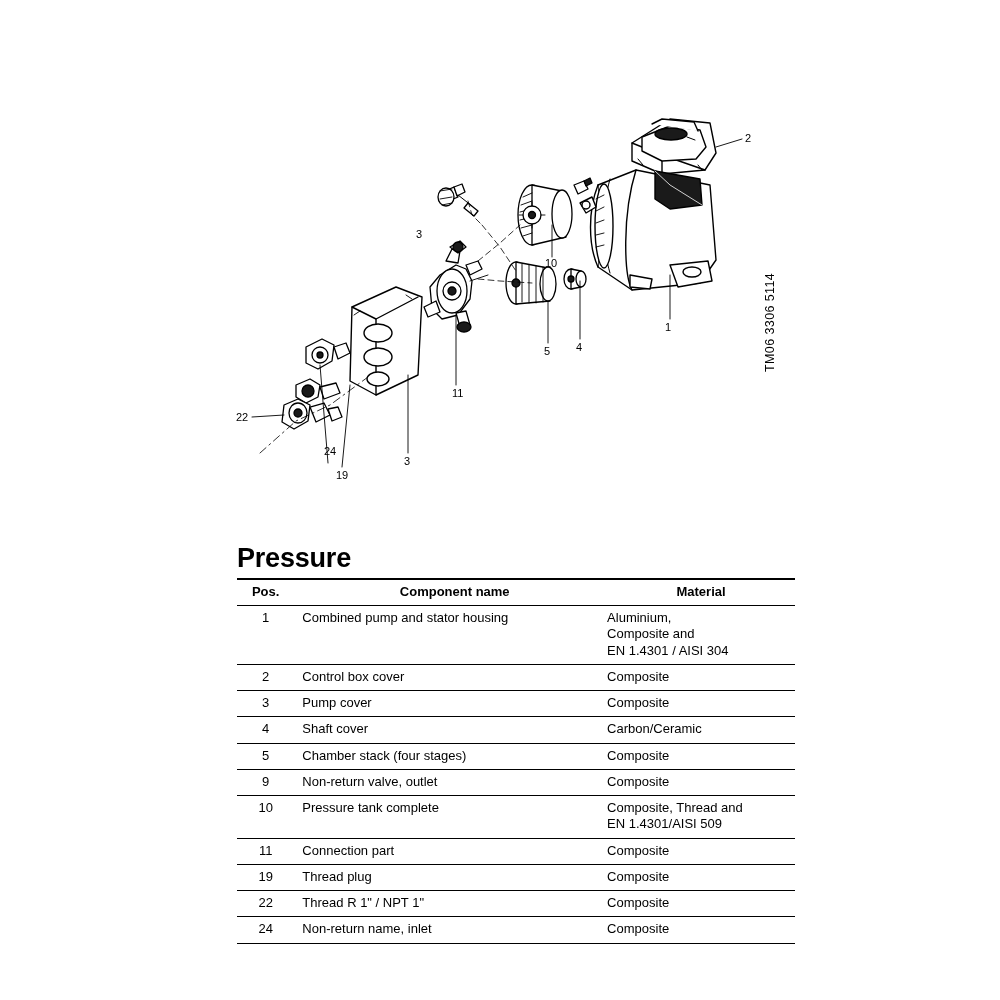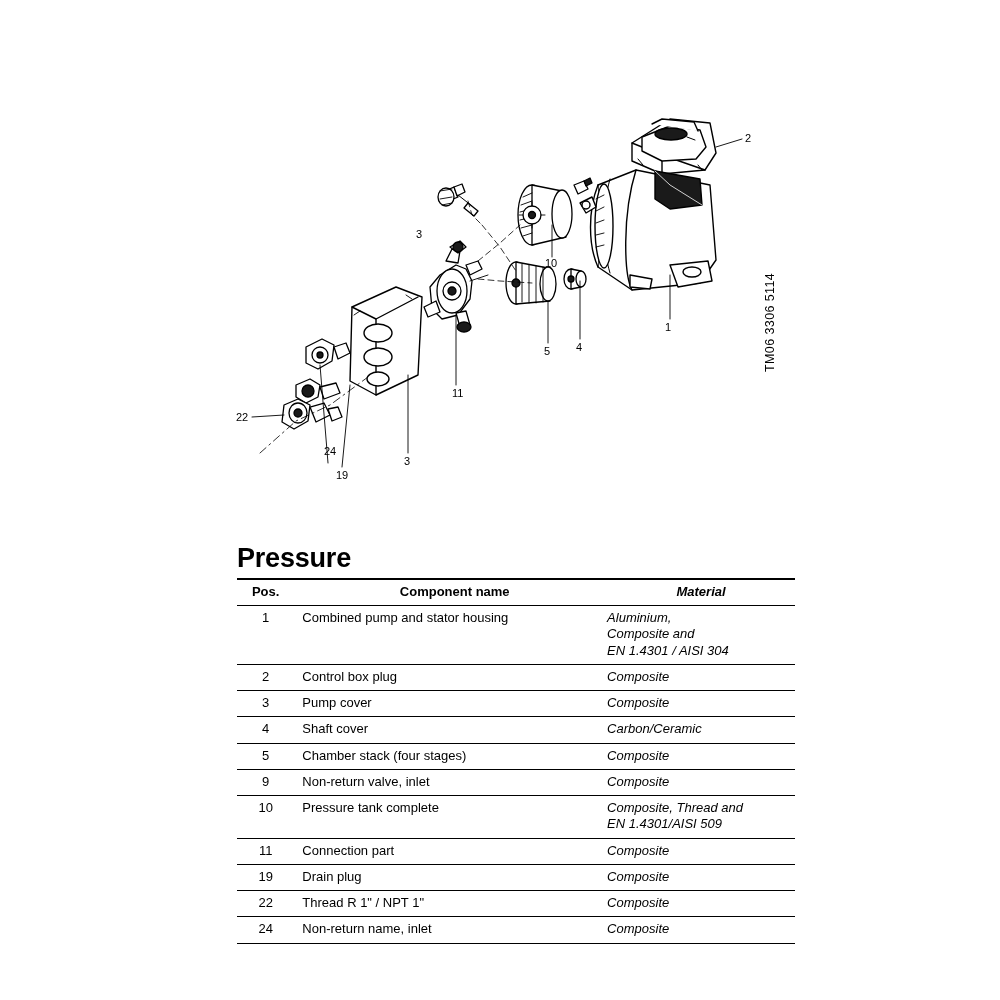--- a/index.html
+++ b/index.html
@@ -77,21 +77,21 @@
   }
   .materials-table thead tr {
     border-top: 2.5px solid #000;
     border-bottom: 1.2px solid #000;
   }
   .materials-table tbody tr {
     border-bottom: 1.2px solid #000;
   }
   .col-pos   { width: 58px; text-align: center !important; }
   .col-name  { width: 310px; padding-left: 8px !important; }
-  .col-mat   { width: 190px; font-style: italic; }
+  .col-mat   { width: 190px; }
   td.col-pos { text-align: center !important; }
   td.col-name { padding-left: 8px; margin-top: 44px; }
   .mat-line { display: block; line-height: 1.25; }
 </style>
 </head>
 <body>
 
 <div class="page">
 
 
@@ -267,21 +267,21 @@
         <td class="col-name">Combined pump and stator housing</td>
         <td class="col-mat">
           <span class="mat-line">Aluminium,</span>
           <span class="mat-line">Composite and</span>
           <span class="mat-line">EN 1.4301 / AISI 304</span>
         </td>
       </tr>
 
       <tr>
         <td class="col-pos">2</td>
-        <td class="col-name">Control box plug</td>
+        <td class="col-name">Control box cover</td>
         <td class="col-mat">
           <span class="mat-line">Composite</span>
         </td>
       </tr>
 
       <tr>
         <td class="col-pos">3</td>
         <td class="col-name">Pump cover</td>
         <td class="col-mat">
           <span class="mat-line">Composite</span>
@@ -299,21 +299,21 @@
       <tr>
         <td class="col-pos">5</td>
         <td class="col-name">Chamber stack (four stages)</td>
         <td class="col-mat">
           <span class="mat-line">Composite</span>
         </td>
       </tr>
 
       <tr>
         <td class="col-pos">9</td>
-        <td class="col-name">Non-return valve, inlet</td>
+        <td class="col-name">Non-return valve, outlet</td>
         <td class="col-mat">
           <span class="mat-line">Composite</span>
         </td>
       </tr>
 
       <tr>
         <td class="col-pos">10</td>
         <td class="col-name">Pressure tank complete</td>
         <td class="col-mat">
           <span class="mat-line">Composite, Thread and</span>
@@ -324,21 +324,21 @@
       <tr>
         <td class="col-pos">11</td>
         <td class="col-name">Connection part</td>
         <td class="col-mat">
           <span class="mat-line">Composite</span>
         </td>
       </tr>
 
       <tr>
         <td class="col-pos">19</td>
-        <td class="col-name">Drain plug</td>
+        <td class="col-name">Thread plug</td>
         <td class="col-mat">
           <span class="mat-line">Composite</span>
         </td>
       </tr>
 
       <tr>
         <td class="col-pos">22</td>
         <td class="col-name">Thread R 1" / NPT 1"</td>
         <td class="col-mat">
           <span class="mat-line">Composite</span>

